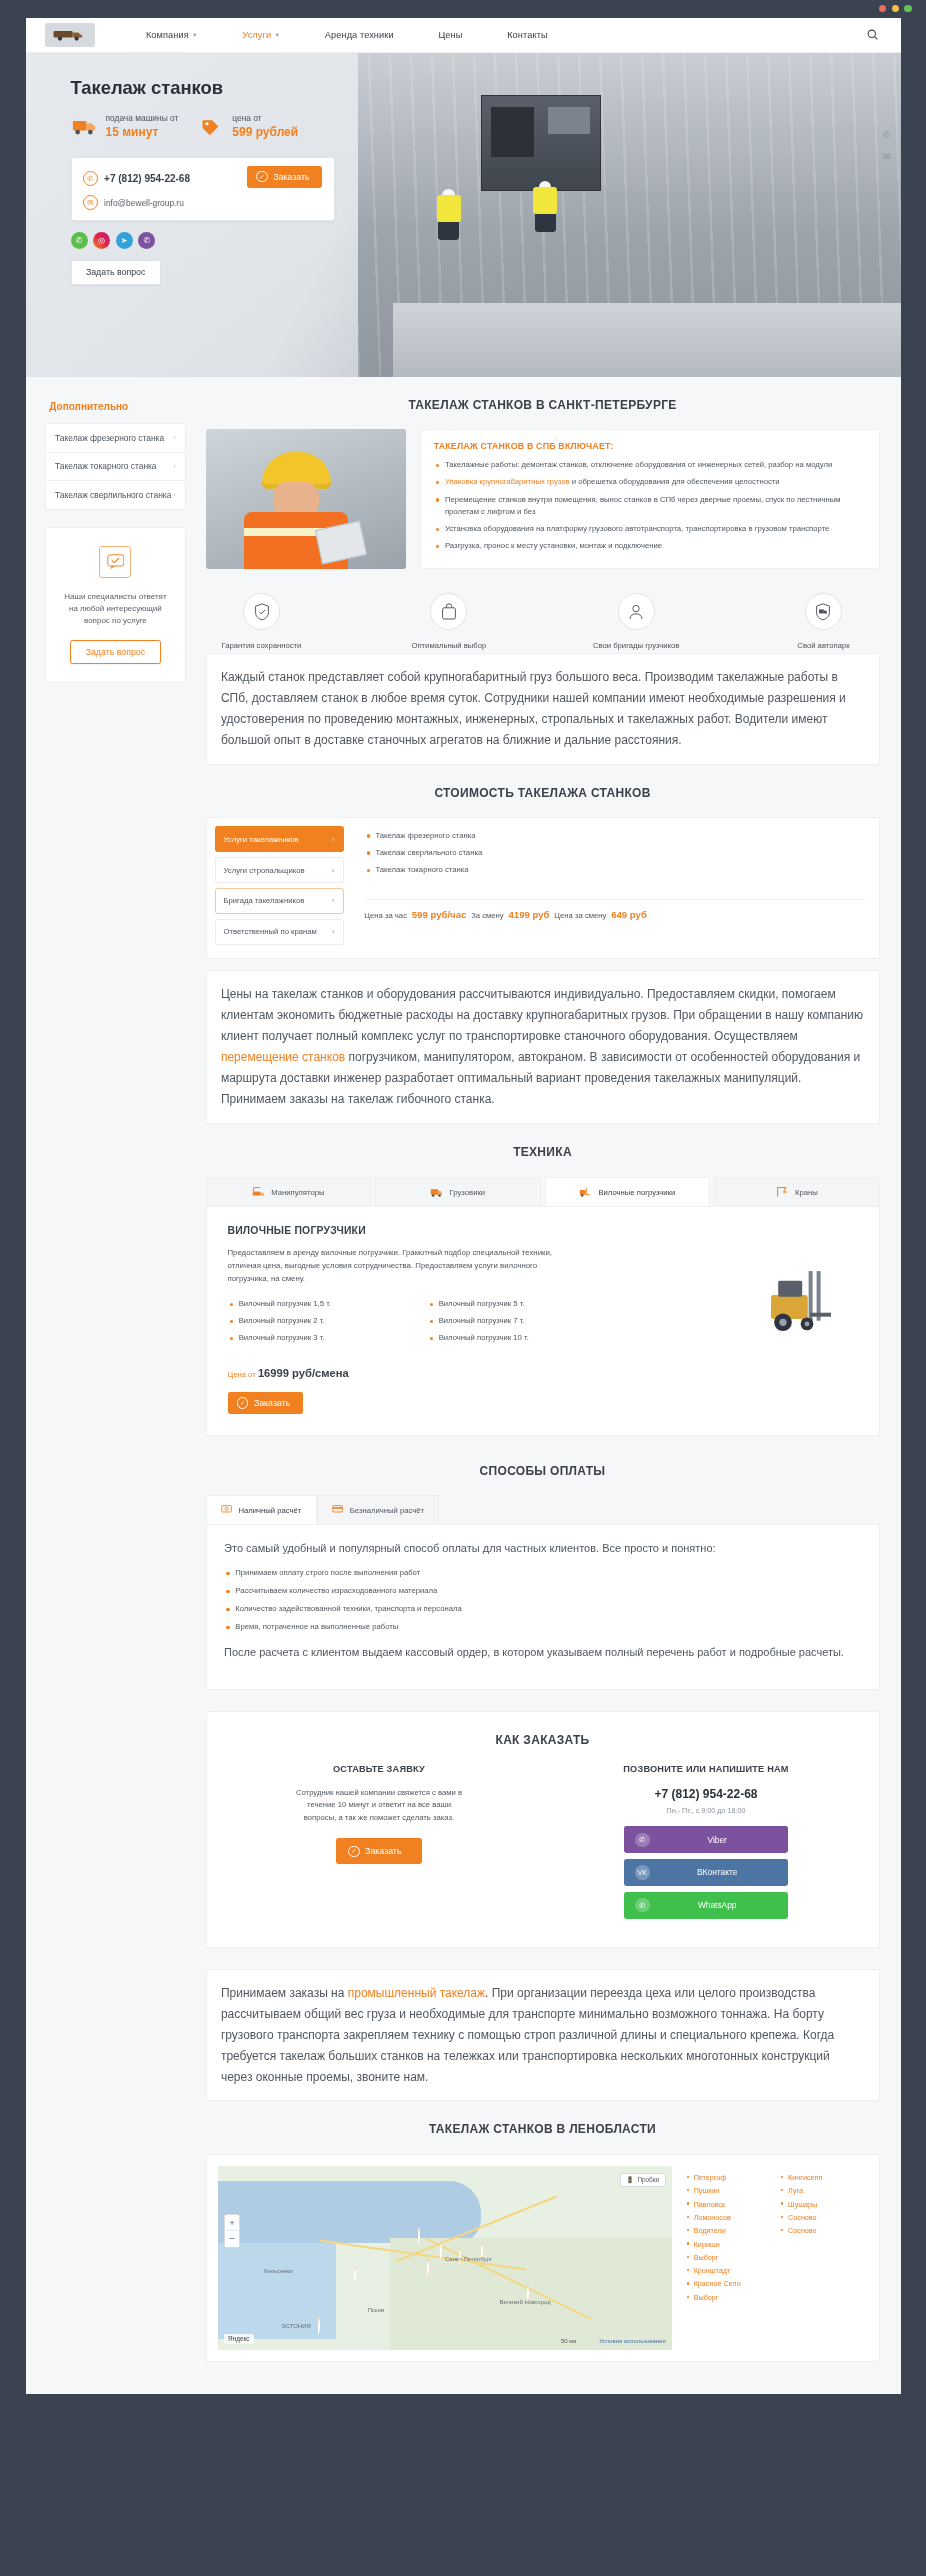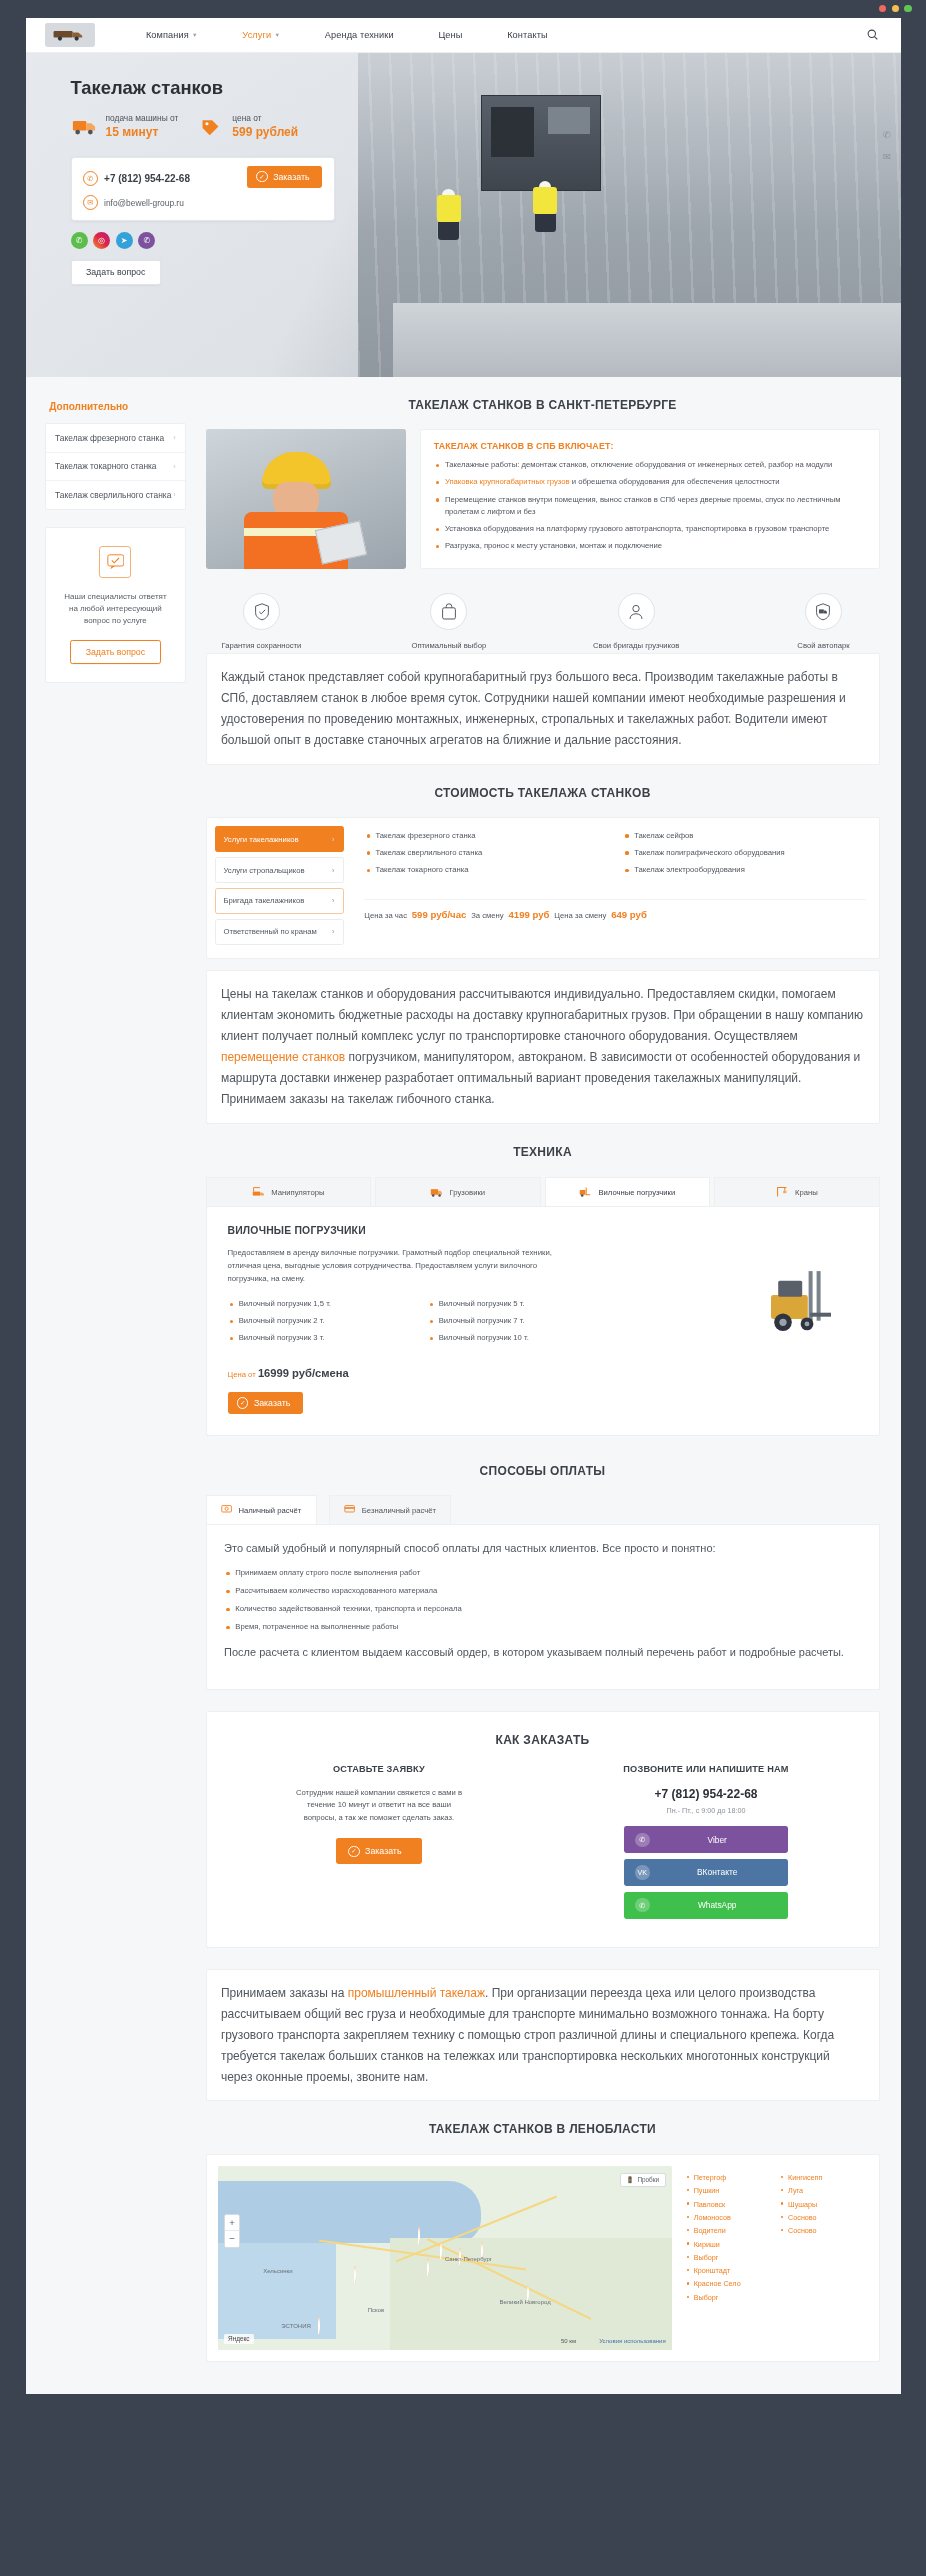--- a/index.html
+++ b/index.html
@@ -340,21 +340,21 @@
   }
   .tech-card h3{font-size:10.4px;margin:0 0 9.6px;color:#3c4149;letter-spacing:0.2px;}
   .tech-card p{font-size:7.8px;line-height:1.7;color:#51575f;margin:0 0 12.8px;max-width:344px;}
   .tech-lists{display:flex;gap:24px;max-width:376px;}
   .tech-lists ul{flex:1;}
   .forklift{position:absolute;right:32px;top:56px;width:104px;height:77px;}
   .price-from{font-size:7.7px;color:#f08020;margin:17.6px 0 12.8px;}
   .price-from b{font-size:11.2px;color:#3c4149;}
 
   
-  .pay-tabs{display:flex;gap:12px;}
+  .pay-tabs{display:flex;gap:0;}
   .pay-tab{
     display:flex;align-items:center;gap:6.4px;font-size:7.7px;color:#51575f;
     padding:8px 14.4px;border:0.8px solid #edeff1;border-bottom:none;background:#f4f5f6;cursor:pointer;
   }
   .pay-tab.active{background:#fff;color:#3c4149;}
   .pay-body{background:#fff;border:0.8px solid #edeff1;padding:14.4px 17.6px 17.6px;}
   .pay-body p{font-size:11px;line-height:1.7;color:#51575f;margin:0 0 9.6px;}
   .pay-body ul.dots li{margin-bottom:5.6px;}
 
   
@@ -662,25 +662,20 @@
               <span>Ответственный по кранам</span>
               <span class="arr">›</span>
             </div>
           </div>
           <div class="price-body">
             <div class="price-lists">
               <ul class="dots">
                 <li>Такелаж фрезерного станка</li>
                 <li>Такелаж сверлильного станка</li>
                 <li>Такелаж токарного станка</li>
-              </ul>
-              <ul class="dots">
-                <li>Такелаж сейфов</li>
-                <li>Такелаж полиграфического оборудования</li>
-                <li>Такелаж электрооборудования</li>
               </ul>
             </div>
             <div class="price-row">
               <span>Цена за час</span>
               <span class="big">599 руб/час</span>
               <span>За смену</span>
               <span class="big">4199 руб</span>
               <span>Цена за смену</span>
               <span class="big">649 руб</span>
             </div>

